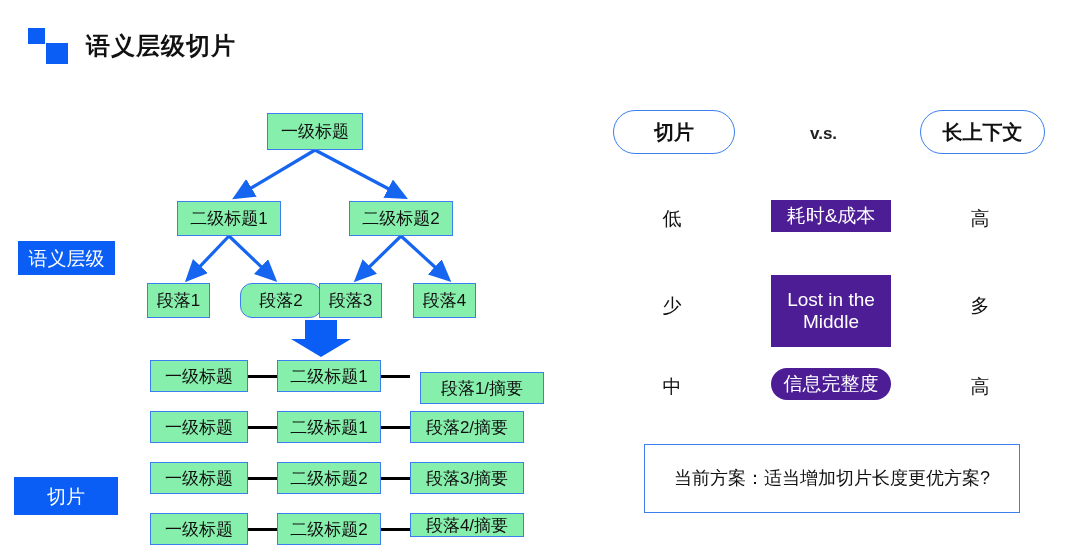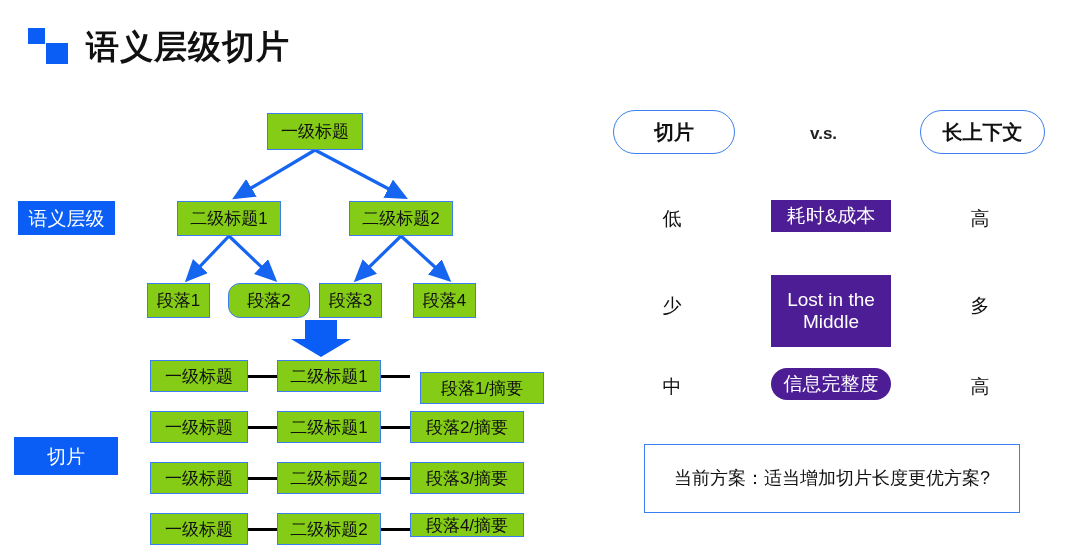--- a/index.html
+++ b/index.html
@@ -44,53 +44,54 @@
   }
   #logo-mark .sq-large {
     position: absolute;
     left: 18px;
     top: 17px;
     width: 22px;
     height: 21px;
     background: #0a5ef5;
   }
   #title-text {
-    font-size: 33px;
+    font-size: 24px;
     font-weight: bold;
     letter-spacing: 1px;
     line-height: 1;
     color: #111111;
     white-space: nowrap;
   }
 
   
   .node {
     position: absolute;
     box-sizing: border-box;
     border: 1.4px solid #3b7ef0;
-    background: #84cc16;
+    background: #86efac;
     color: #111111;
     display: flex;
     align-items: center;
     justify-content: center;
     font-size: 17px;
     line-height: 1;
     white-space: nowrap;
   }
   .badge {
     position: absolute;
     box-sizing: border-box;
     background: #0a5ef5;
     color: #ffffff;
     display: flex;
     align-items: center;
     justify-content: center;
     font-size: 19px;
     line-height: 1;
     white-space: nowrap;
+    margin-top: 40px;
   }
 
   
   .vec {
     position: absolute;
     left: 0;
     top: 0;
     width: 1080px;
     height: 552px;
     pointer-events: none;
@@ -199,21 +200,21 @@
 
   <div class="badge" style="left:18px; top:201px; width:97px; height:34px;">语义层级</div>
   <div class="badge" style="left:14px; top:437px; width:104px; height:38px;">切片</div>
 
   <div class="node" style="left:267px; top:113px; width:96px; height:37px;">一级标题</div>
 
   <div class="node" style="left:177px; top:201px; width:104px; height:35px;">二级标题1</div>
   <div class="node" style="left:349px; top:201px; width:104px; height:35px;">二级标题2</div>
 
   <div class="node" style="left:147px; top:283px; width:63px; height:35px;">段落1</div>
-  <div class="node" style="left:228px; top:283px; width:82px; height:35px;border-radius:12px;">段落2</div>
+  <div class="node" style="left:240px; top:283px; width:82px; height:35px;border-radius:12px;">段落2</div>
   <div class="node" style="left:319px; top:283px; width:63px; height:35px;">段落3</div>
   <div class="node" style="left:413px; top:283px; width:63px; height:35px;">段落4</div>
 
   <div class="node" style="left:150px; top:360px; width:98px; height:32px;">一级标题</div>
   <div class="link" style="left:248px; top:375px; width:29px;"></div>
   <div class="node" style="left:277px; top:360px; width:104px; height:32px;">二级标题1</div>
   <div class="link" style="left:381px; top:375px; width:29px;"></div>
   <div class="node" style="left:420px; top:360px; width:124px; height:32px;margin-top:12px;">段落1/摘要</div>
 
   <div class="node" style="left:150px; top:411px; width:98px; height:32px;">一级标题</div>

